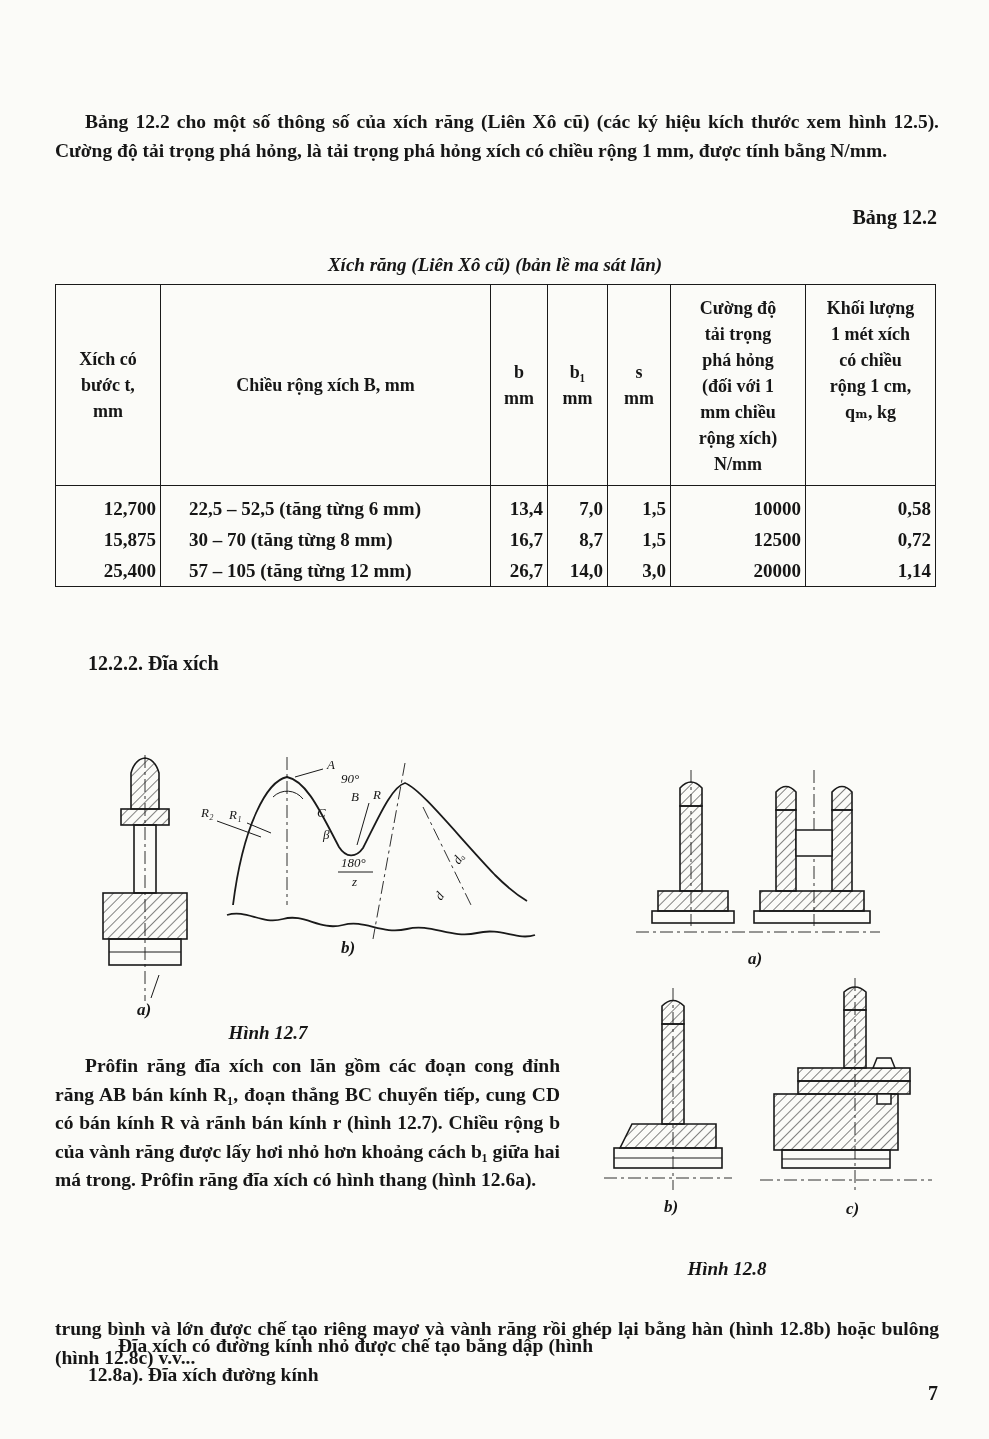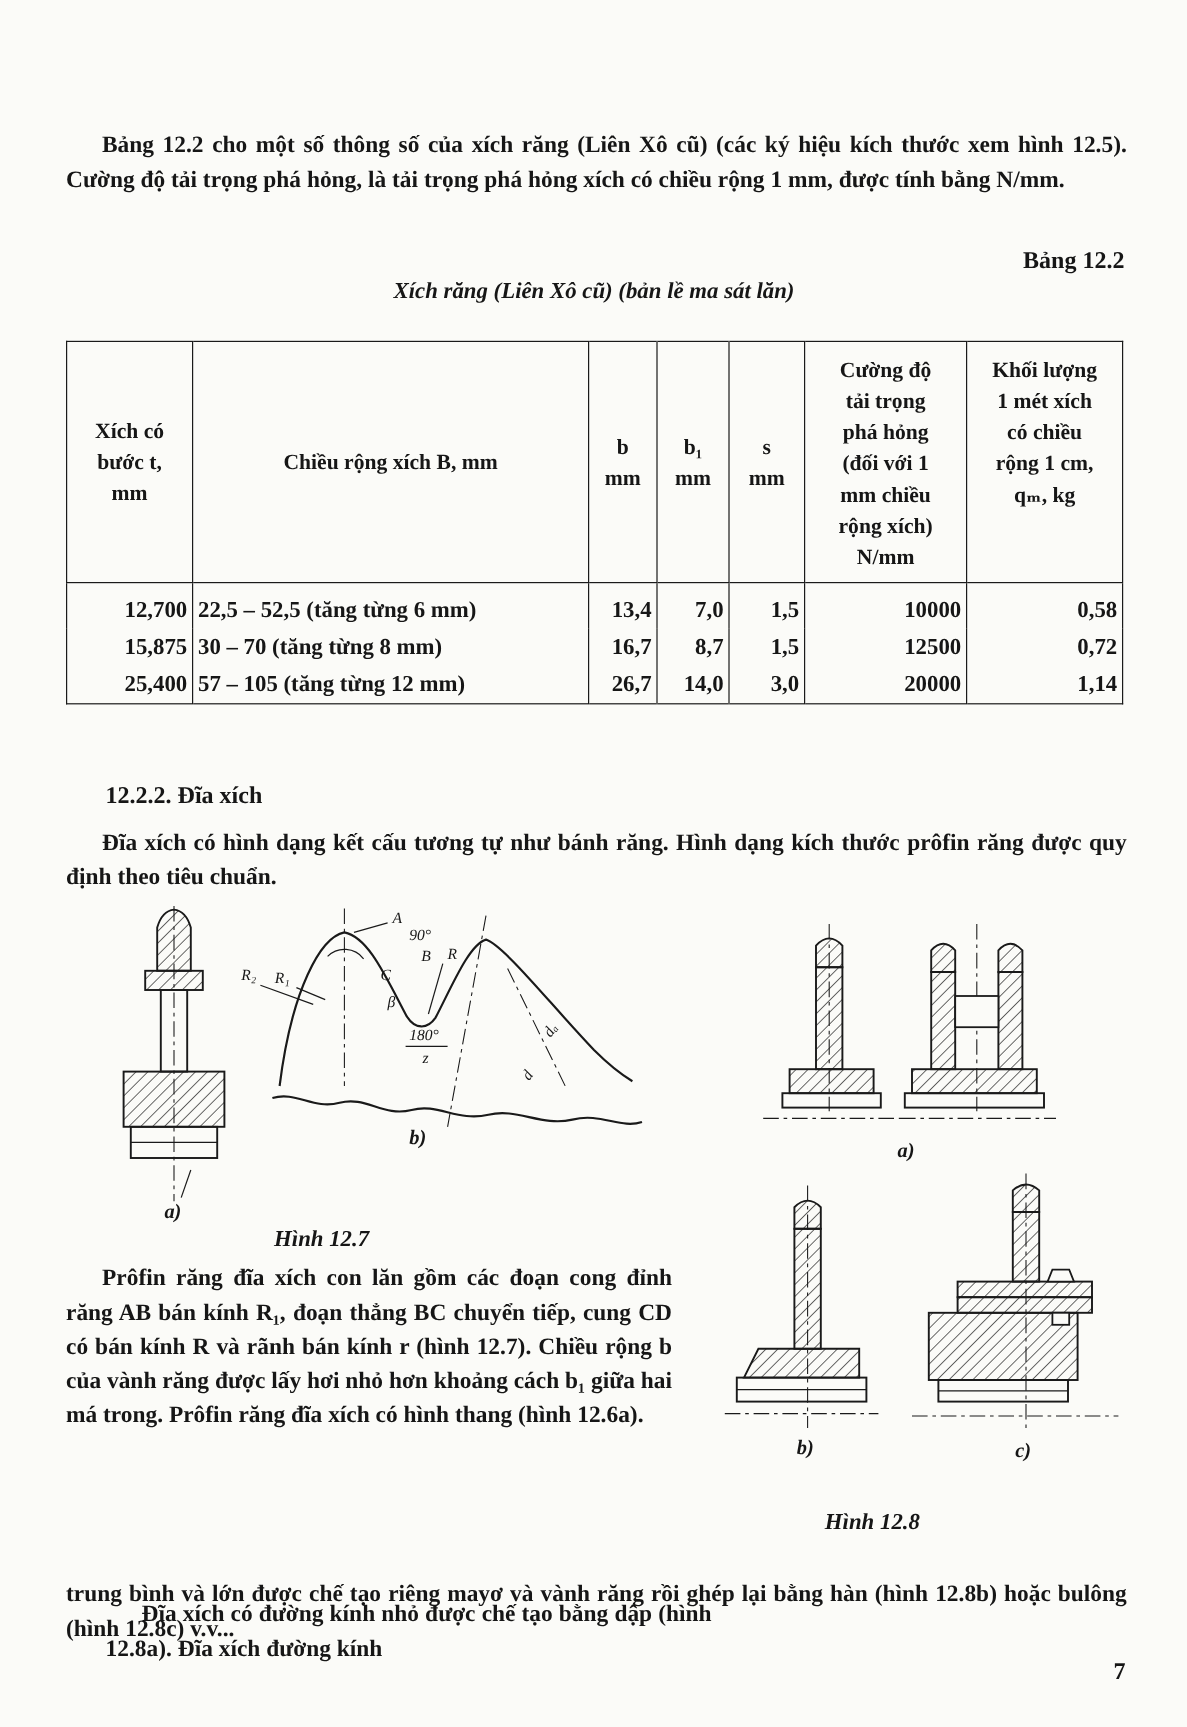--- a/index.html
+++ b/index.html
@@ -47,21 +47,21 @@
     vertical-align:middle;
     padding:8px 3px;
   }
   .data-table th.top { vertical-align:top; padding-top:10px;margin-left:44px; }
   .data-table td {
     font-size:19px;
     line-height:31px;
     text-align:right;
     padding:0 4px;
   }
-  .data-table td.left { text-align:left; padding-left:4px; }
+  .data-table td.left { text-align:left; padding-left:28px; }
   .data-table tbody tr:first-child td { padding-top:7px; }
 
   
   .hatched { fill:url(#hatch); stroke:#1a1a1a; stroke-width:1.6; }
   .plain   { fill:none; stroke:#1a1a1a; stroke-width:1.6; }
   .solid   { fill:#fbfbf8; stroke:#1a1a1a; stroke-width:1.5; }
   .curve   { fill:none; stroke:#1a1a1a; stroke-width:1.8; }
   .thin    { fill:none; stroke:#1a1a1a; stroke-width:1; }
   .cl      { fill:none; stroke:#1a1a1a; stroke-width:0.9; stroke-dasharray:13 4 3 4; }
   .lbl  { font:italic bold 17px "Liberation Serif",serif; fill:#161616; }
@@ -69,21 +69,21 @@
 </style>
 </head>
 <body>
 
 <div class="abs" style="left:0;top:0;width:989px;height:1439px;">
 
   <p class="abs body-text indent" style="left:55px;top:108px;width:884px;">Bảng 12.2 cho một số thông số của xích răng (Liên Xô cũ) (các ký hiệu kích thước xem hình 12.5). Cường độ tải trọng phá hỏng, là tải trọng phá hỏng xích có chiều rộng 1 mm, được tính bằng N/mm.</p>
 
   <div class="abs table-label" style="right:52px;top:206px;">Bảng 12.2</div>
 
-  <div class="abs table-title" style="left:55px;top:232px;width:880px;">Xích răng (Liên Xô cũ) (bản lề ma sát lăn)</div>
+  <div class="abs table-title" style="left:55px;top:254px;width:880px;">Xích răng (Liên Xô cũ) (bản lề ma sát lăn)</div>
 
   <table class="abs data-table" style="left:55px;top:284px;">
     <colgroup>
       <col style="width:105px">
         <col style="width:330px">
         <col style="width:57px">
       <col style="width:60px">
         <col style="width:63px">
         <col style="width:135px">
         <col style="width:130px">
@@ -140,21 +140,20 @@
         <td>14,0</td>
         <td>3,0</td>
         <td>20000</td>
         <td>1,14</td>
       </tr>
     </tbody>
   </table>
 
   <div class="abs section-heading" style="left:88px;top:652px;">12.2.2. Đĩa xích</div>
 
-  <p class="abs body-text indent" style="left:55px;top:689px;width:884px;">Đĩa xích có hình dạng kết cấu tương tự như bánh răng. Hình dạng kích thước prôfin răng được quy định theo tiêu chuẩn.</p>
 
   <svg class="abs" style="left:55px;top:753px;" width="530" height="278" viewBox="0 0 530 278">
     <defs>
       <pattern id="hatch" width="7" height="7" patternUnits="userSpaceOnUse" patternTransform="rotate(45)">
         <line x1="0" y1="0" x2="0" y2="7" stroke="#1c1c1c" stroke-width="1.1"></line>
       </pattern>
     </defs>
     <g>
       <line class="cl" x1="90" y1="2" x2="90" y2="248"></line>
       <path class="hatched" d="M76,20 Q80,6 90,5 Q100,6 104,20 L104,56 L76,56 Z"></path>

